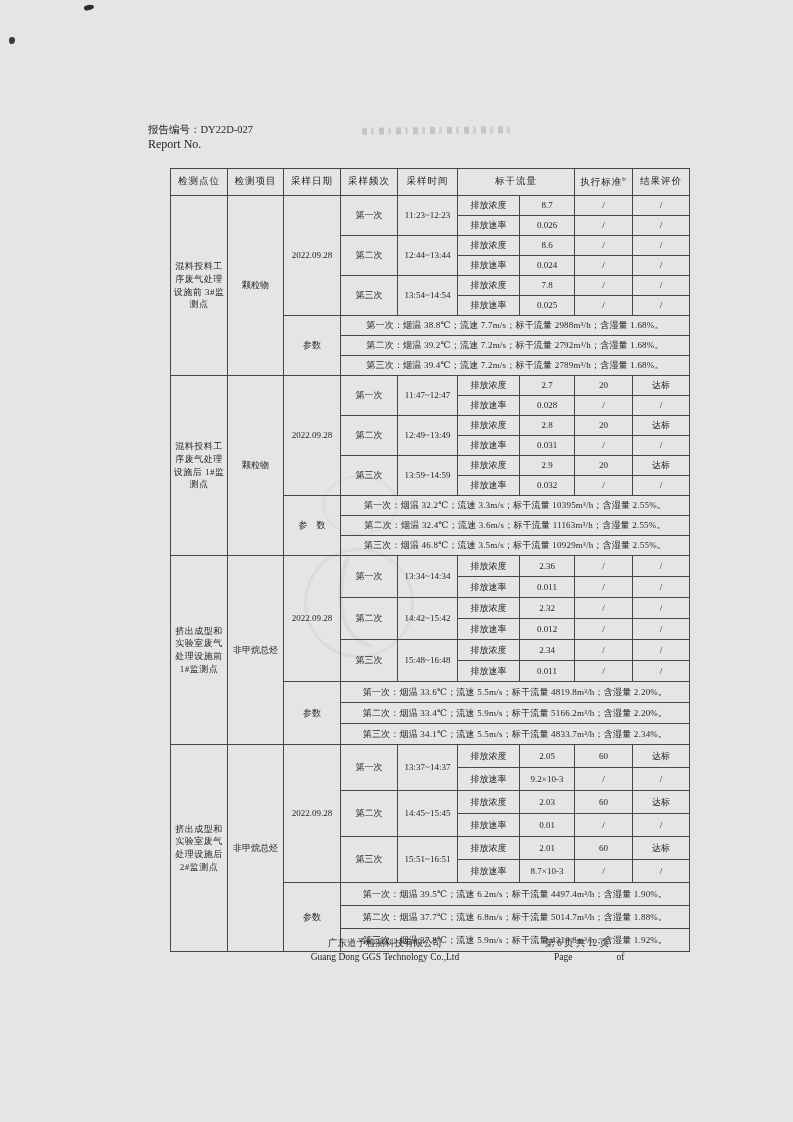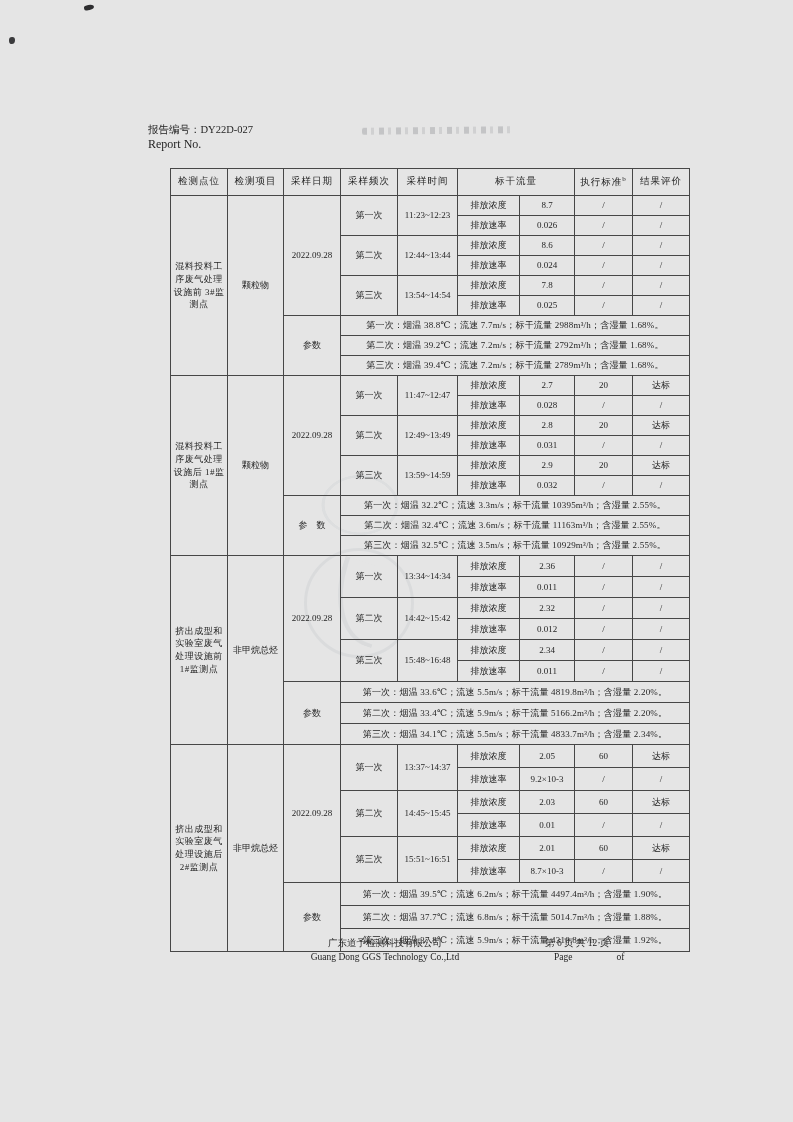--- a/index.html
+++ b/index.html
@@ -198,21 +198,21 @@
           <td>/</td>
         </tr>
         <tr class="blk blk1">
           <td rowspan="3">参　数</td>
           <td colspan="6" class="param">第一次：烟温 32.2℃；流速 3.3m/s；标干流量 10395m³/h；含湿量 2.55%。</td>
         </tr>
         <tr class="blk blk1">
           <td colspan="6" class="param">第二次：烟温 32.4℃；流速 3.6m/s；标干流量 11163m³/h；含湿量 2.55%。</td>
         </tr>
         <tr class="blk blk1">
-          <td colspan="6" class="param">第三次：烟温 32.5℃；流速 3.5m/s；标干流量 10929m³/h；含湿量 2.55%。</td>
+          <td colspan="6" class="param">第三次：烟温 46.8℃；流速 3.5m/s；标干流量 10929m³/h；含湿量 2.55%。</td>
         </tr>
         <tr class="blk blk2">
           <td rowspan="9" class="point">挤出成型和实验室废气处理设施前 1#监测点</td>
           <td rowspan="9">非甲烷总烃</td>
           <td rowspan="6">2022.09.28</td>
           <td rowspan="2">第一次</td>
           <td rowspan="2">13:34~14:34</td>
           <td>排放浓度</td>
           <td>2.36</td>
           <td>/</td>

